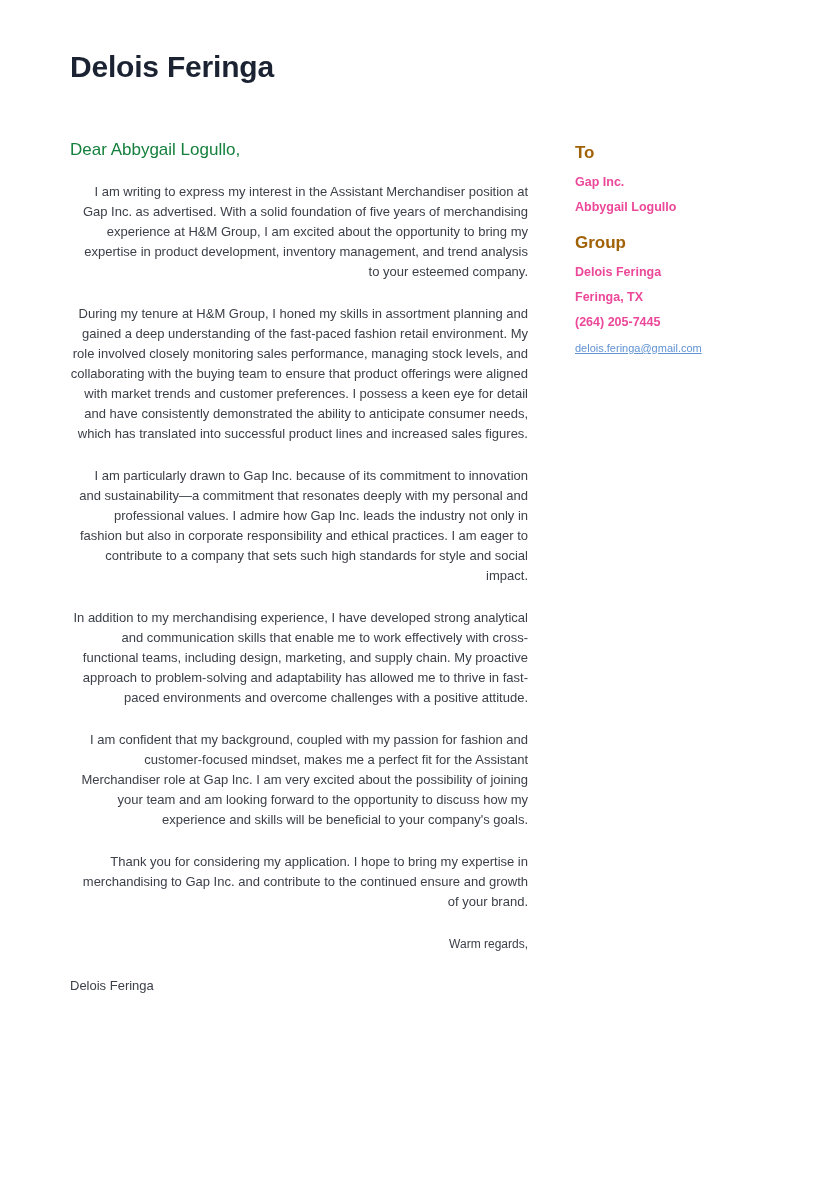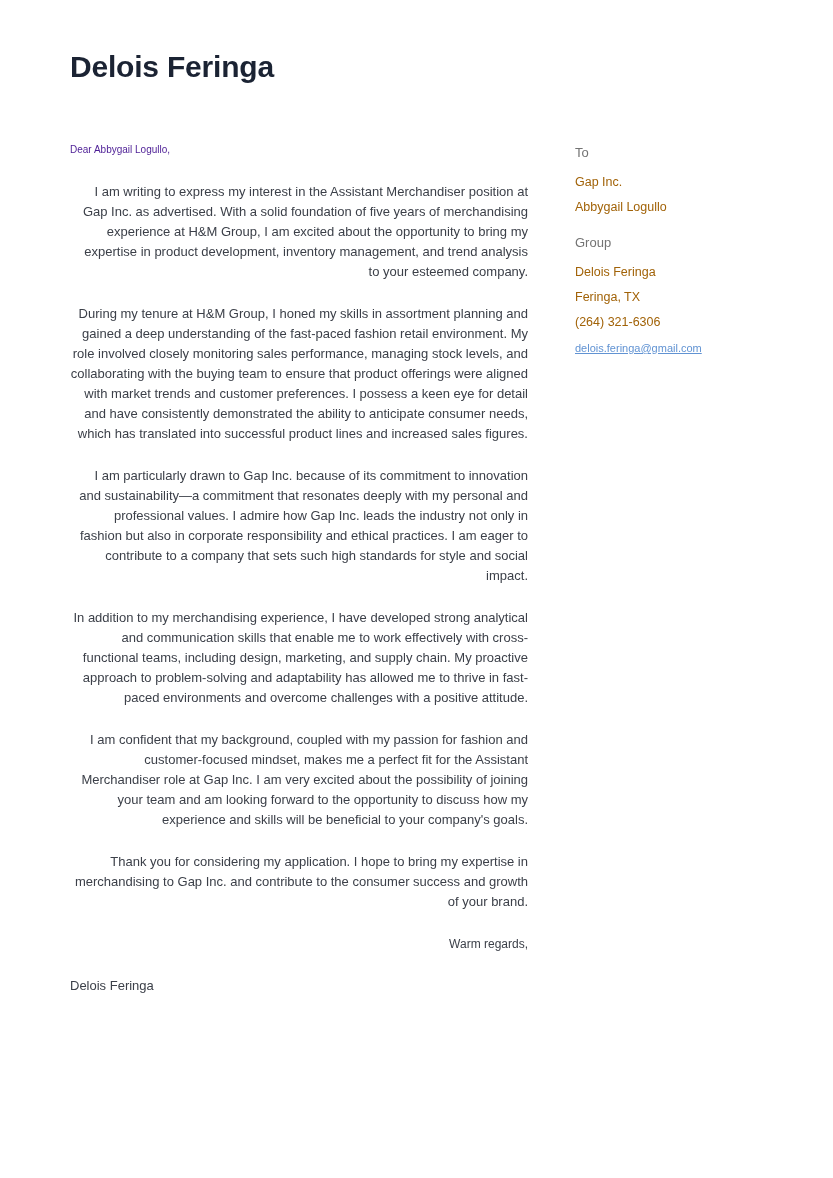--- a/index.html
+++ b/index.html
@@ -65,23 +65,23 @@
   }
   .side-col {
     position: absolute;
     left: 567px;
     top: 4px;
     width: 230px;
   }
 
   
   .salutation {
-    font-size: 10px;
+    font-size: 17px;
     line-height: 20px;
-    color: #4c1d95;
+    color: #15803d;
     margin: 0 0 22px 0;
   }
   .para {
     font-size: 13px;
     line-height: 20px;
     color: #3c4049;
     margin: 0 0 22px 0;
     text-align: right;
   }
   .closing {
@@ -96,31 +96,32 @@
     line-height: 20px;
     color: #3c4049;
     margin: 0;
   }
 
   
   .side-block {
     margin-bottom: 18px;
   }
   .side-heading {
-    font-size: 13px;
-    font-weight: normal;
+    font-size: 17px;
+    font-weight: bold;
     line-height: 18px;
-    color: #737373;
+    color: #a16207;
     margin: 0 0 11px 0;
   }
   .side-line {
     font-size: 12.5px;
     line-height: 18px;
-    color: #a16207;
+    color: #ec4899;
     margin: 0 0 7px 0;
+    font-weight: bold;
   }
   .side-link {
     font-size: 11px;
     line-height: 18px;
     color: #6193d3;
     text-decoration: underline;
     margin: 0;
     display: inline-block;
     cursor: pointer;
   }
@@ -136,38 +137,38 @@
 
   <div class="columns">
 
     <div class="letter-col">
       <p class="salutation">Dear Abbygail Logullo,</p>
       <p class="para">I am writing to express my interest in the Assistant Merchandiser position at Gap Inc. as advertised. With a solid foundation of five years of merchandising experience at H&amp;M Group, I am excited about the opportunity to bring my expertise in product development, inventory management, and trend analysis to your esteemed company.</p>
       <p class="para">During my tenure at H&amp;M Group, I honed my skills in assortment planning and gained a deep understanding of the fast-paced fashion retail environment. My role involved closely monitoring sales performance, managing stock levels, and collaborating with the buying team to ensure that product offerings were aligned with market trends and customer preferences. I possess a keen eye for detail and have consistently demonstrated the ability to anticipate consumer needs, which has translated into successful product lines and increased sales figures.</p>
       <p class="para">I am particularly drawn to Gap Inc. because of its commitment to innovation and sustainability—a commitment that resonates deeply with my personal and professional values. I admire how Gap Inc. leads the industry not only in fashion but also in corporate responsibility and ethical practices. I am eager to contribute to a company that sets such high standards for style and social impact.</p>
       <p class="para">In addition to my merchandising experience, I have developed strong analytical and communication skills that enable me to work effectively with cross-functional teams, including design, marketing, and supply chain. My proactive approach to problem-solving and adaptability has allowed me to thrive in fast-paced environments and overcome challenges with a positive attitude.</p>
       <p class="para">I am confident that my background, coupled with my passion for fashion and customer-focused mindset, makes me a perfect fit for the Assistant Merchandiser role at Gap Inc. I am very excited about the possibility of joining your team and am looking forward to the opportunity to discuss how my experience and skills will be beneficial to your company's goals.</p>
-      <p class="para">Thank you for considering my application. I hope to bring my expertise in merchandising to Gap Inc. and contribute to the consumer success and growth of your brand.</p>
+      <p class="para">Thank you for considering my application. I hope to bring my expertise in merchandising to Gap Inc. and contribute to the continued ensure and growth of your brand.</p>
       <p class="closing">Warm regards,</p>
       <p class="signature">Delois Feringa</p>
     </div>
 
     <div class="side-col">
 
       <div class="side-block">
         <p class="side-heading">To</p>
         <p class="side-line">Gap Inc.</p>
         <p class="side-line">Abbygail Logullo</p>
       </div>
 
       <div class="side-block">
         <p class="side-heading">Group</p>
         <p class="side-line">Delois Feringa</p>
         <p class="side-line">Feringa, TX</p>
-        <p class="side-line">(264) 321-6306</p>
+        <p class="side-line">(264) 205-7445</p>
         <a class="side-link" href="#">delois.feringa@gmail.com</a>
       </div>
 
     </div>
 
   </div>
 
 </div>
 
 </body></html>

